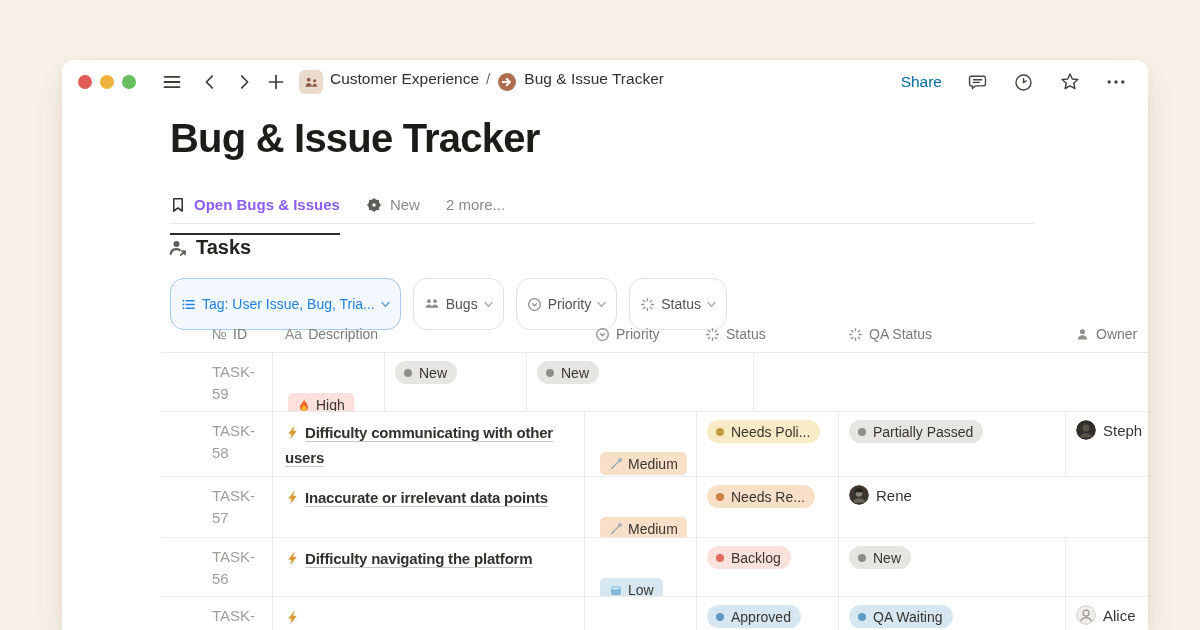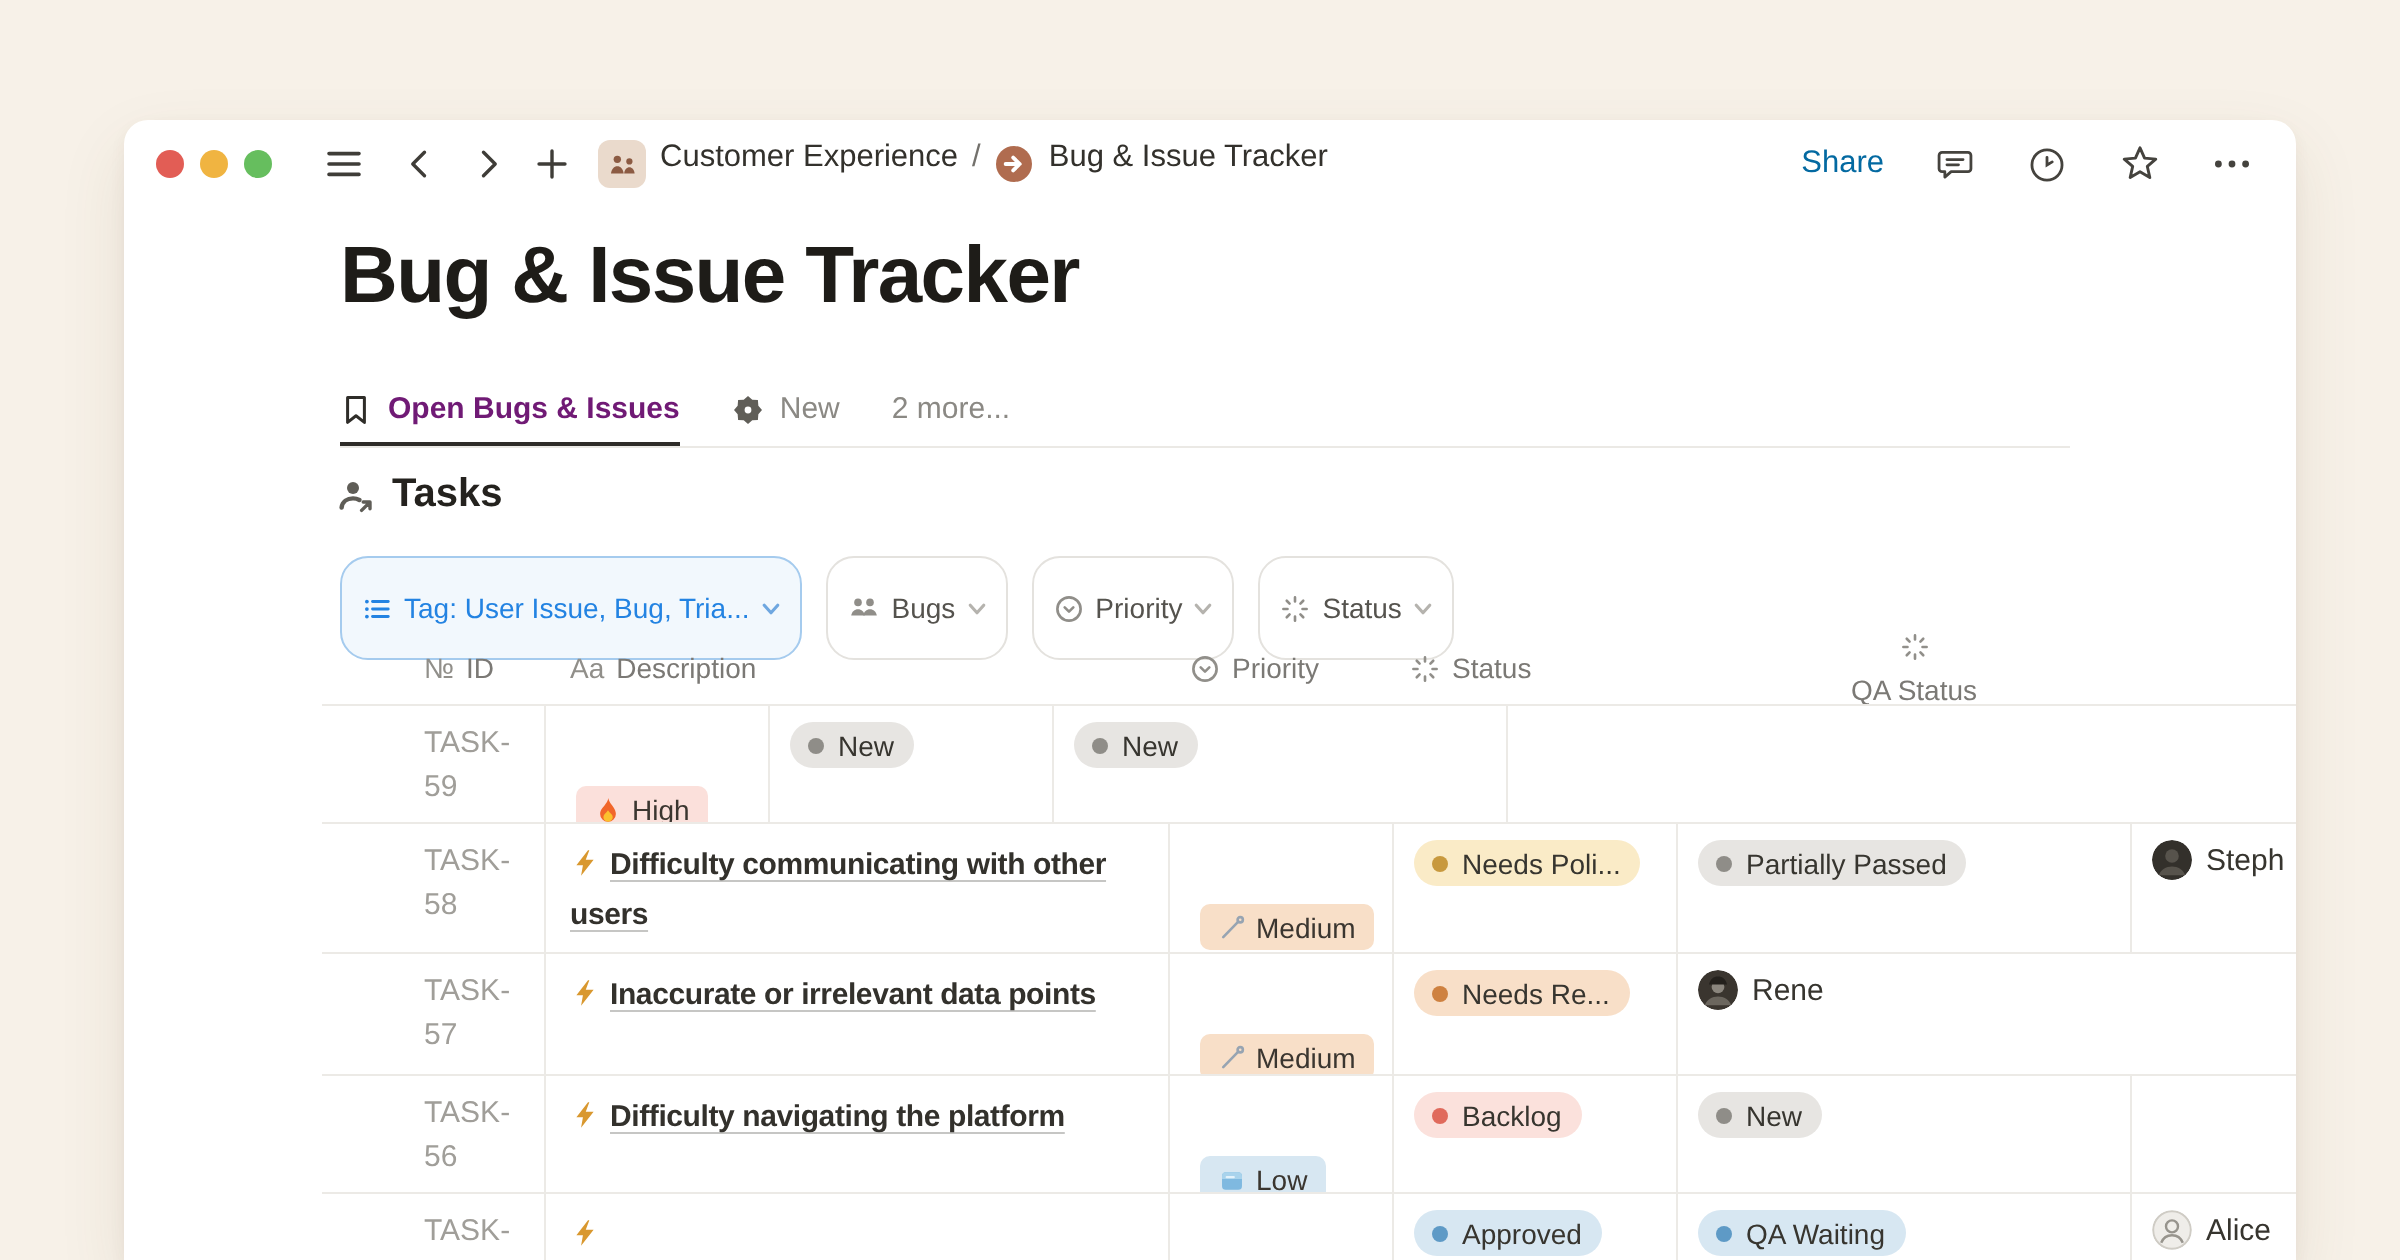--- a/index.html
+++ b/index.html
@@ -29,21 +29,21 @@
   .share{font-size:15.5px;color:#0369a1;}
 
   
   .page-title{position:absolute;left:108px;top:54px;font-size:40px;line-height:48px;
               font-weight:700;letter-spacing:-.8px;color:#1E1C18;}
 
   
   .tab-divider{position:absolute;left:108px;top:163px;width:865px;height:1px;background:#EBE9E5;}
   .tabs{position:absolute;left:108px;top:128px;display:flex;gap:26px;align-items:flex-start;}
   .tab{display:flex;align-items:center;gap:8px;height:33px;font-size:15px;color:#8B8984;padding-bottom:2px;}
-  .tab.active{color:#701a75;font-weight:700;border-bottom:2.5px solid #2E2C28;padding-bottom:0;}
+  .tab.active{color:#8b5cf6;font-weight:700;border-bottom:2.5px solid #2E2C28;padding-bottom:12px;}
 
   
   .tasks-head{position:absolute;left:106px;top:176px;display:flex;align-items:center;gap:8px;}
   .tasks-title{font-size:20px;font-weight:700;color:#24221E;}
 
   
   .chips{position:absolute;left:108px;top:218px;display:flex;gap:12px;}
   .chip{display:inline-flex;align-items:center;gap:6px;height:26px;padding:12px 10px;
         border:1px solid #E4E2DE;border-radius:14px;background:#fff;font-size:14px;color:#55534E;white-space:nowrap;}
   .chip.blue{border-color:#A5CBEE;background:#F2F8FD;color:#2383E2;}
@@ -57,21 +57,21 @@
   .trow{border-top:1px solid #ECEAE6;}
   .td{box-sizing:border-box;border-right:1px solid #ECEAE6;overflow:hidden;}
   .col-id{width:112px;flex:none;box-sizing:border-box;padding-left:51px;}
   .col-desc{width:312px;flex:none;box-sizing:border-box;padding-left:12px;}
   .col-pri{width:112px;flex:none;box-sizing:border-box;padding-left:15px;}
   .col-status{width:142px;flex:none;box-sizing:border-box;padding-left:10px;}
   .col-qa{width:227px;flex:none;box-sizing:border-box;padding-left:10px;}
   .col-owner{width:225px;flex:none;box-sizing:border-box;padding-left:10px;border-right:none;}
   .th.col-pri{padding-left:10px;}
   .th.col-status{padding-left:8px;}
-  .th.col-qa,.th.col-owner{padding-left:9px;flex-direction:column;}
+  .th.col-qa,.th.col-owner{padding-left:9px;}
   .r1{height:58px;}.r2{height:64px;}.r3{height:60px;}.r4{height:58px;}.r5{height:58px;}
   .id-text{padding:8px 8px 0 0;font-size:15px;line-height:22px;color:#A09E99;word-wrap:break-word;}
   .desc{padding:9px 10px 0 0;font-size:15px;line-height:23px;font-weight:700;letter-spacing:-.2px;color:#33312C;}
   .desc .link{text-decoration:underline;text-decoration-color:rgba(51,49,44,.28);text-underline-offset:3px;text-decoration-thickness:1px;}
   .desc .bolt{display:inline-block;vertical-align:-2px;margin-right:5px;}
   .cellpad{padding-top:8px;}
   .pill{display:inline-flex;align-items:center;gap:7px;height:23px;padding:0 10px 0 9px;
         border-radius:12px;font-size:14px;color:#37352F;white-space:nowrap;}
   .pill .dot{width:8px;height:8px;border-radius:50%;flex:none;}
   .c-gray{background:#E7E5E2;}.c-gray .dot{background:#8F8D88;}

